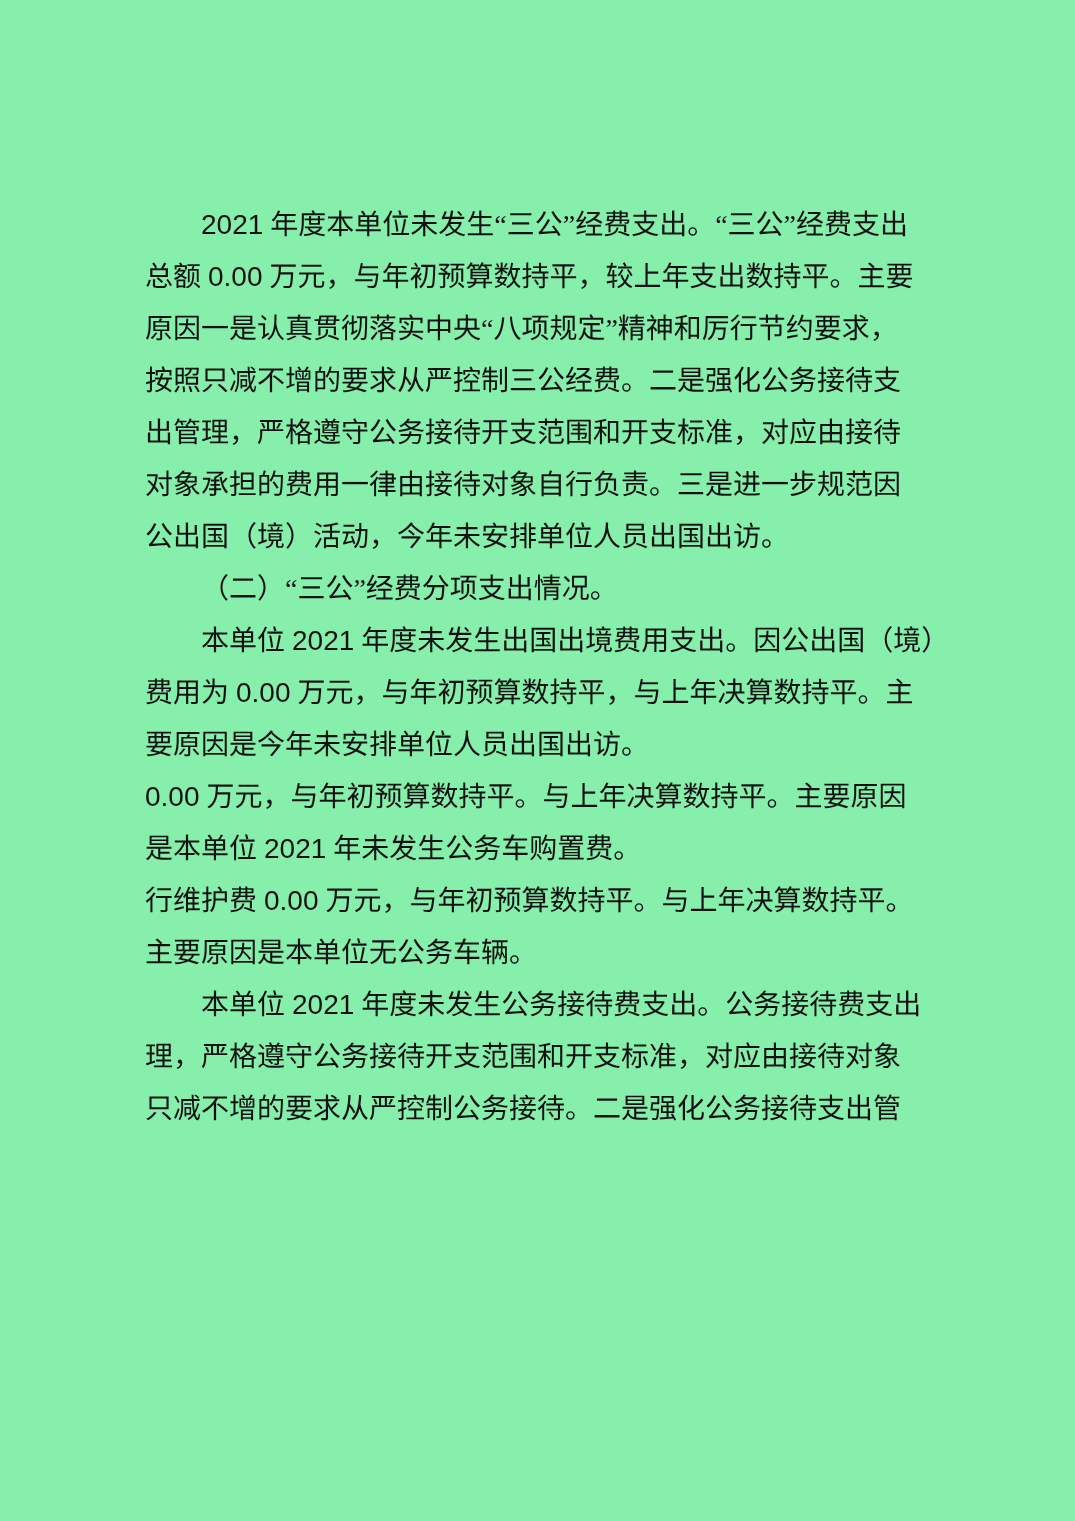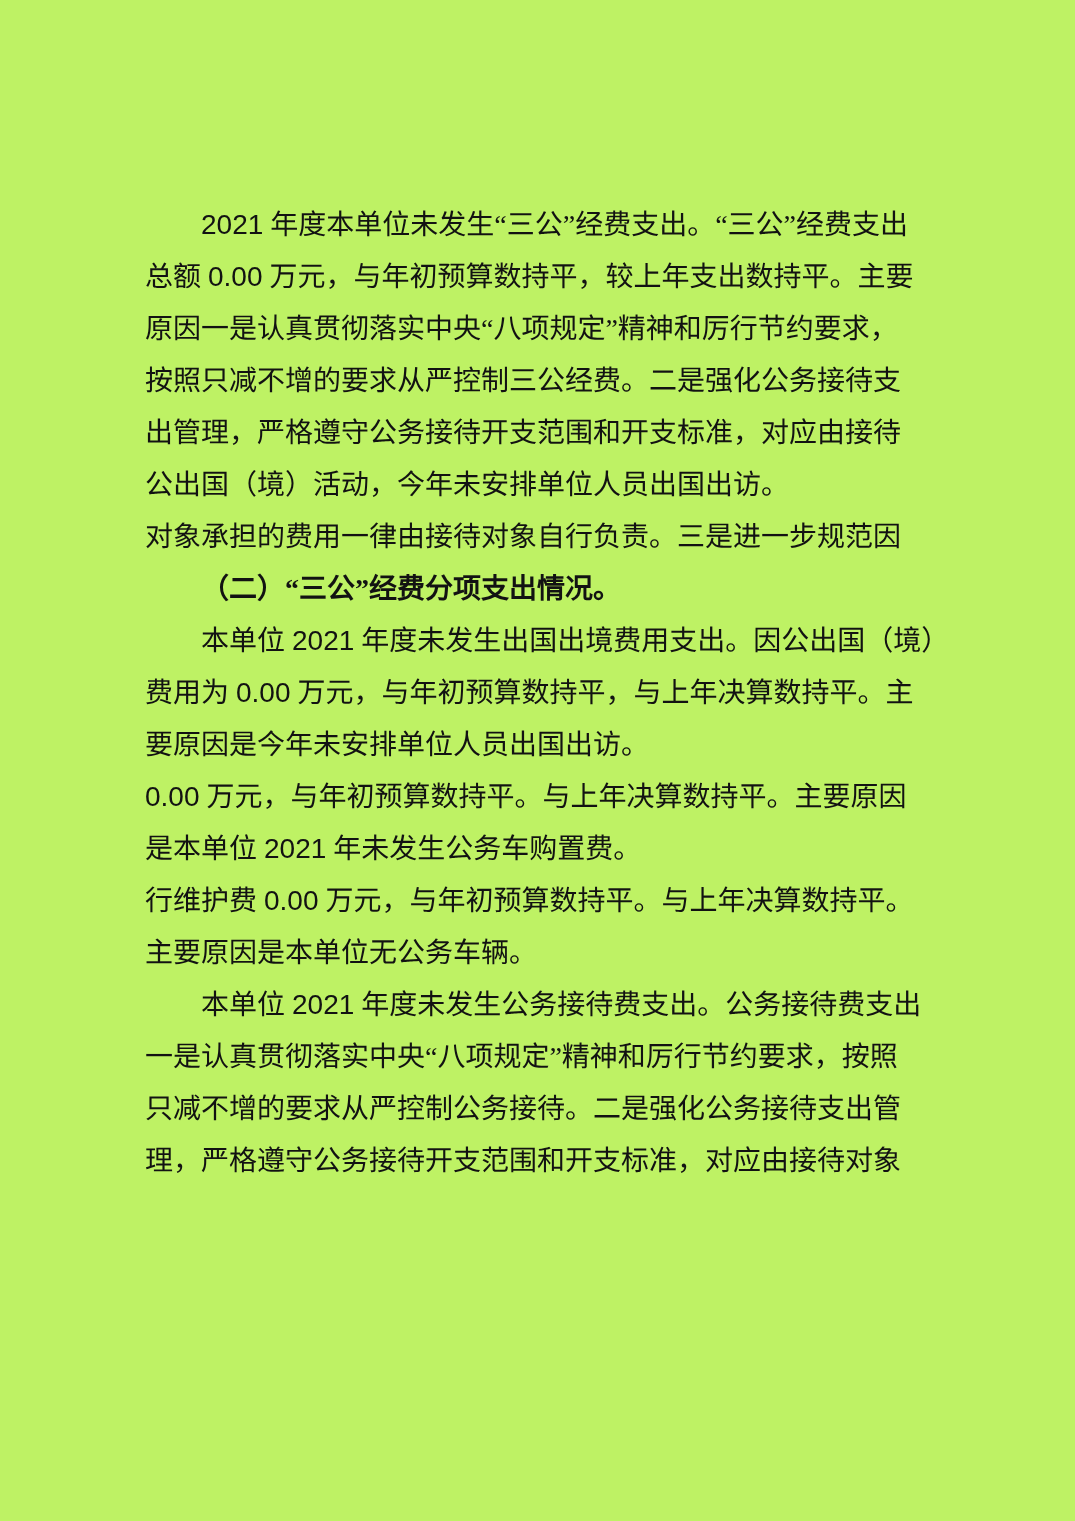--- a/index.html
+++ b/index.html
@@ -4,59 +4,59 @@
 <style>
   html, body {
     margin: 0;
     padding: 0;
     background: #ffffff;
   }
   .page {
     position: relative;
     width: 1075px;
     height: 1521px;
-    background: #bef264;
+    background: #86efac;
     overflow: hidden;
     font-family: "Liberation Serif", "DejaVu Serif", serif;
   }
   .content {
     position: absolute;
     left: 145px;
     top: 199px;
     width: 775px;
     font-size: 28px;
     line-height: 52px;
     color: #121212;
     text-align: left;
   }
   .para { margin: 0; padding: 0; }
   .ln {
     display: block;
     white-space: nowrap;
   }
   .first { text-indent: 2em; }
-  .heading .ln { font-weight: 700; }
+  .heading .ln { font-weight: 400; }
   .num {
     font-family: "Liberation Sans", "DejaVu Sans", sans-serif;
   }
 </style>
 </head>
 <body>
 
 <div class="page">
   <div class="content">
 
     <div class="para">
       <span class="ln first"><span class="num">2021</span> 年度本单位未发生“三公”经费支出。“三公”经费支出</span>
       <span class="ln">总额 <span class="num">0.00</span> 万元，与年初预算数持平，较上年支出数持平。主要</span>
       <span class="ln">原因一是认真贯彻落实中央“八项规定”精神和厉行节约要求，</span>
       <span class="ln">按照只减不增的要求从严控制三公经费。二是强化公务接待支</span>
       <span class="ln">出管理，严格遵守公务接待开支范围和开支标准，对应由接待</span>
+      <span class="ln">对象承担的费用一律由接待对象自行负责。三是进一步规范因</span>
       <span class="ln">公出国（境）活动，今年未安排单位人员出国出访。</span>
-      <span class="ln">对象承担的费用一律由接待对象自行负责。三是进一步规范因</span>
     </div>
 
     <div class="para heading">
       <span class="ln first">（二）“三公”经费分项支出情况。</span>
     </div>
 
     <div class="para">
       <span class="ln first">本单位 <span class="num">2021</span> 年度未发生出国出境费用支出。因公出国（境）</span>
       <span class="ln">费用为 <span class="num">0.00</span> 万元，与年初预算数持平，与上年决算数持平。主</span>
       <span class="ln">要原因是今年未安排单位人员出国出访。</span>
@@ -67,19 +67,18 @@
       <span class="ln">是本单位 <span class="num">2021</span> 年未发生公务车购置费。</span>
     </div>
 
     <div class="para">
       <span class="ln">行维护费 <span class="num">0.00</span> 万元，与年初预算数持平。与上年决算数持平。</span>
       <span class="ln">主要原因是本单位无公务车辆。</span>
     </div>
 
     <div class="para">
       <span class="ln first">本单位 <span class="num">2021</span> 年度未发生公务接待费支出。公务接待费支出</span>
-      <span class="ln">一是认真贯彻落实中央“八项规定”精神和厉行节约要求，按照</span>
+      <span class="ln">理，严格遵守公务接待开支范围和开支标准，对应由接待对象</span>
       <span class="ln">只减不增的要求从严控制公务接待。二是强化公务接待支出管</span>
-      <span class="ln">理，严格遵守公务接待开支范围和开支标准，对应由接待对象</span>
     </div>
 
   </div>
 </div>
 
 </body></html>

